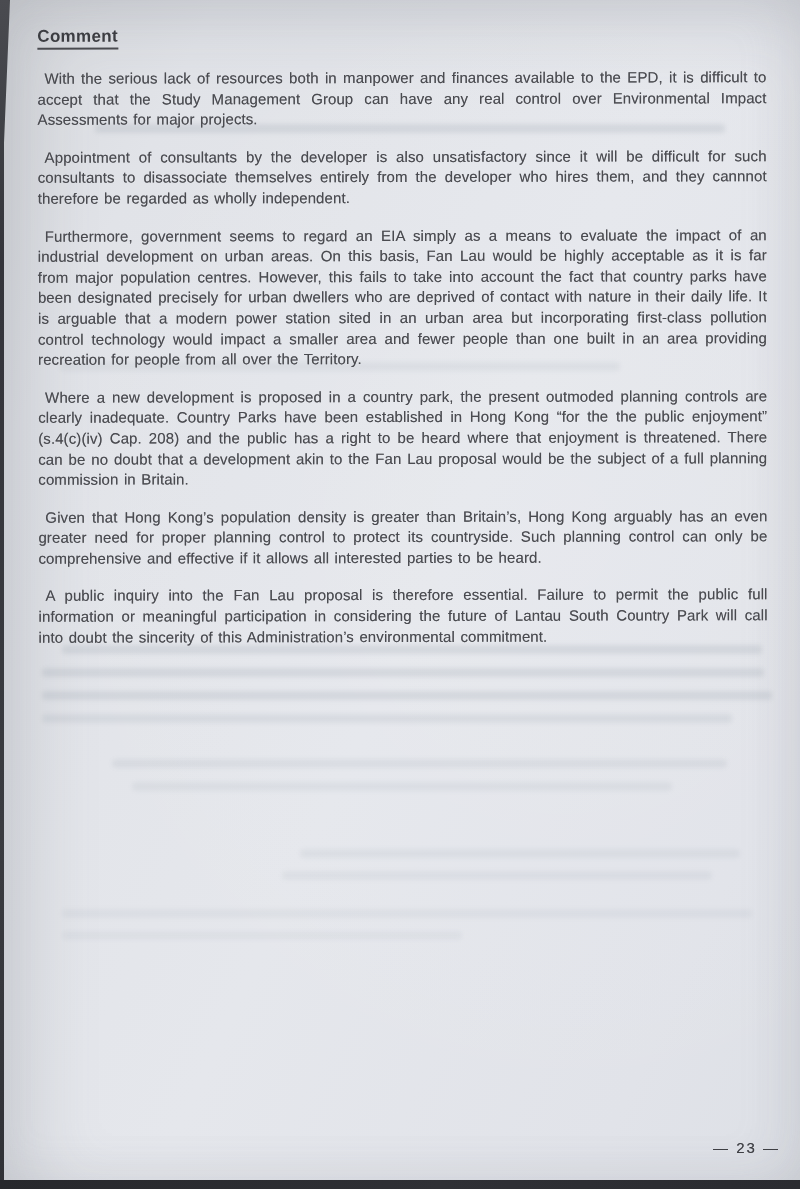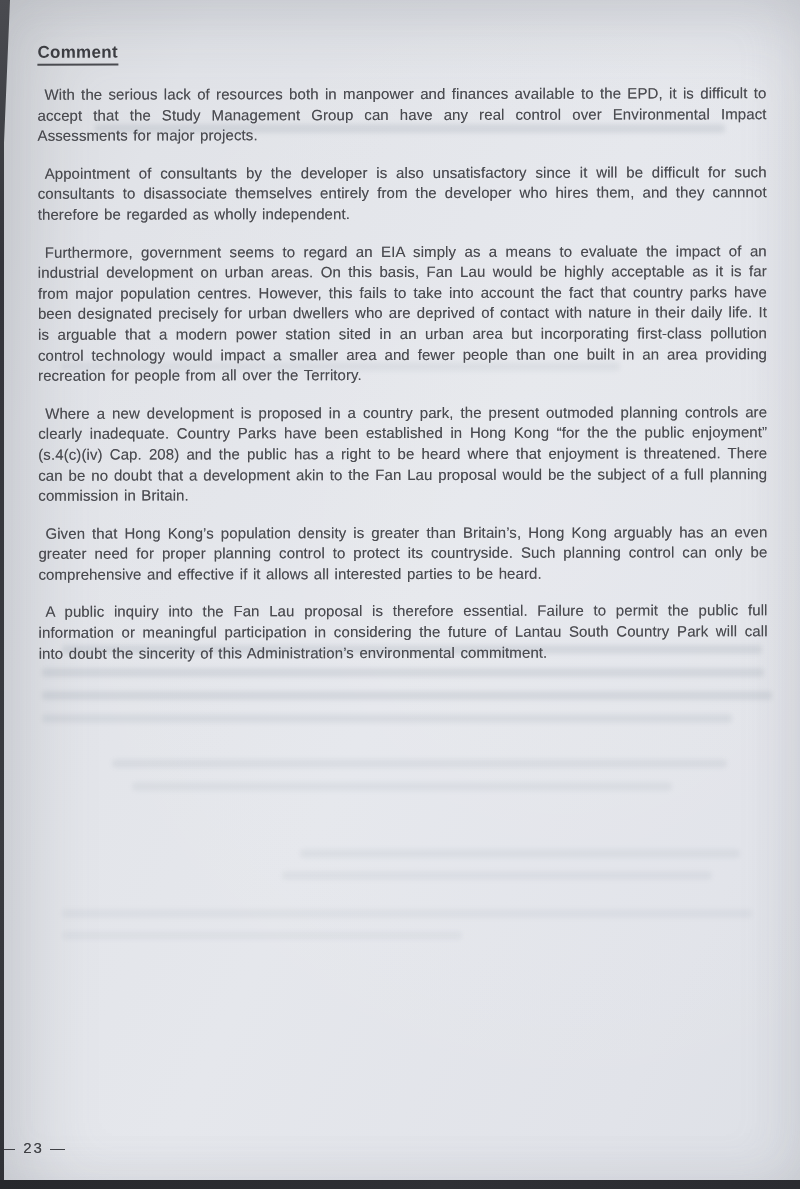--- a/index.html
+++ b/index.html
@@ -53,21 +53,21 @@
     position: absolute;
     left: 38px;
     right: 33px;
     top: 26px;
     transform: rotate(-0.12deg);
     color: #47484d;
   }
 
   .heading {
     display: inline-block;
-    margin: 16px 0 19px 0;
+    margin: 0 0 19px 0;
     font-size: 17px;
     font-weight: bold;
     letter-spacing: 0.3px;
     color: #3c3d42;
     border-bottom: 2px solid #4a4b50;
     padding-bottom: 1px;
   }
 
   .body-text p {
     margin: 0 0 17px 0;
@@ -79,21 +79,21 @@
     word-spacing: 1.2px;
     letter-spacing: 0.1px;
     color: #4a4b50;
     text-shadow: 0 0 0.6px rgba(74,75,80,0.55);
   }
 
   .footer {
     position: absolute;
     left: 0; right: 20px;
     bottom: 33px;
-    text-align: left;
+    text-align: right;
     font-size: 15px;
     letter-spacing: 2px;
     color: #3e3f44;
     text-shadow: 0 0 0.5px rgba(62,63,68,0.6);
   }
 </style>
 </head>
 <body>
 
 <div class="page">

